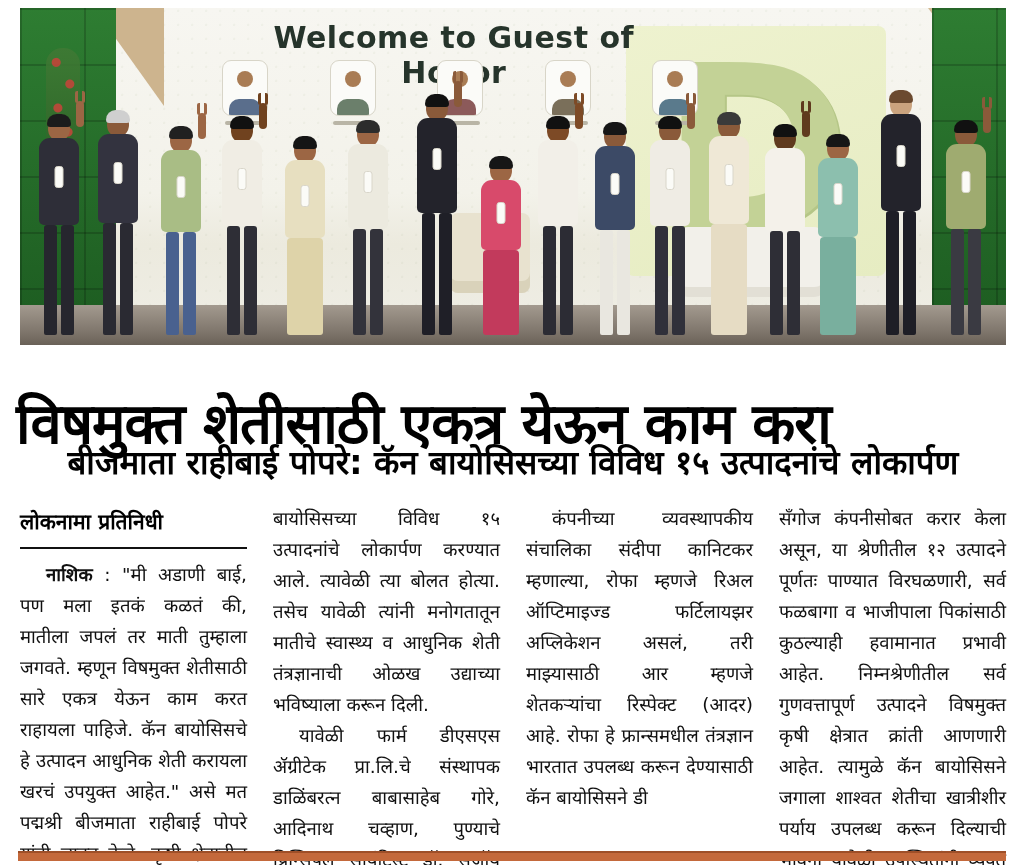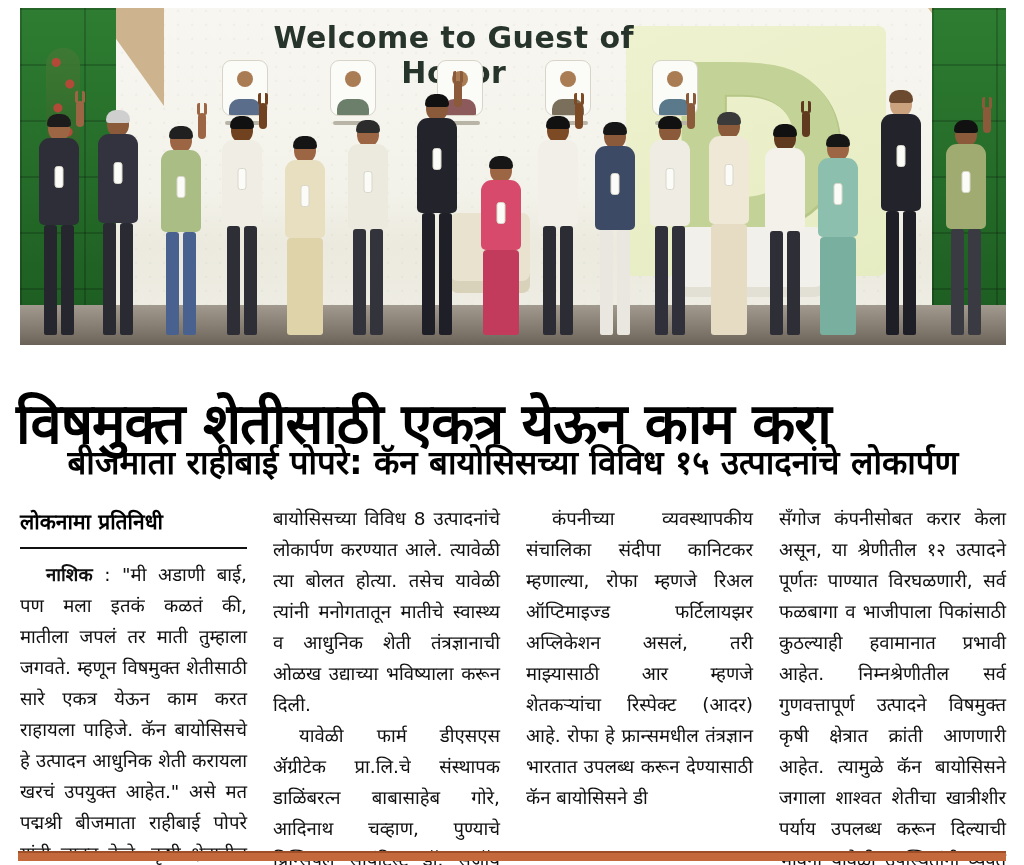--- a/index.html
+++ b/index.html
@@ -353,21 +353,21 @@
   <div class="article-cols">
     <div class="col" id="col-0">
       <div class="byline">लोकनामा प्रतिनिधी</div>
       <hr class="byline-rule">
       <div class="paras">
           <p class="para indent"><span class="dateline">नाशिक</span> : "मी अडाणी बाई, पण मला इतकं कळतं की, मातीला जपलं तर माती तुम्हाला जगवते. म्हणून विषमुक्त शेतीसाठी सारे एकत्र येऊन काम करत राहायला पाहिजे. कॅन बायोसिसचे हे उत्पादन आधुनिक शेती करायला खरचं उपयुक्त आहेत." असे मत पद्मश्री बीजमाता राहीबाई पोपरे यांनी व्यक्त केले. कृषी क्षेत्रातील कॅन</p>
         </div>
     </div>
     <div class="col" id="col-1">
       <div class="paras">
-          <p class="para">बायोसिसच्या विविध 8 उत्पादनांचे लोकार्पण करण्यात आले. त्यावेळी त्या बोलत होत्या. तसेच यावेळी त्यांनी मनोगतातून मातीचे स्वास्थ्य व आधुनिक शेती तंत्रज्ञानाची ओळख उद्याच्या भविष्याला करून दिली.</p>
+          <p class="para">बायोसिसच्या विविध १५ उत्पादनांचे लोकार्पण करण्यात आले. त्यावेळी त्या बोलत होत्या. तसेच यावेळी त्यांनी मनोगतातून मातीचे स्वास्थ्य व आधुनिक शेती तंत्रज्ञानाची ओळख उद्याच्या भविष्याला करून दिली.</p>
           <p class="para indent">यावेळी फार्म डीएसएस ॲग्रीटेक प्रा.लि.चे संस्थापक डाळिंबरत्न बाबासाहेब गोरे, आदिनाथ चव्हाण, पुण्याचे प्रिन्सिपल सायंटिस्ट डॉ. सुजॉय साहा, डी सँगोजचे मुख्य समूह माहिती अधिकारी जेफ</p>
         </div>
     </div>
     <div class="col" id="col-2">
       <div class="paras">
           <p class="para indent">कंपनीच्या व्यवस्थापकीय संचालिका संदीपा कानिटकर म्हणाल्या, रोफा म्हणजे रिअल ऑप्टिमाइज्ड फर्टिलायझर अप्लिकेशन असलं, तरी माझ्यासाठी आर म्हणजे शेतकऱ्यांचा रिस्पेक्ट (आदर) आहे. रोफा हे फ्रान्समधील तंत्रज्ञान भारतात उपलब्ध करून देण्यासाठी कॅन बायोसिसने डी</p>
         </div>
     </div>
     <div class="col" id="col-3">
       <div class="paras">

